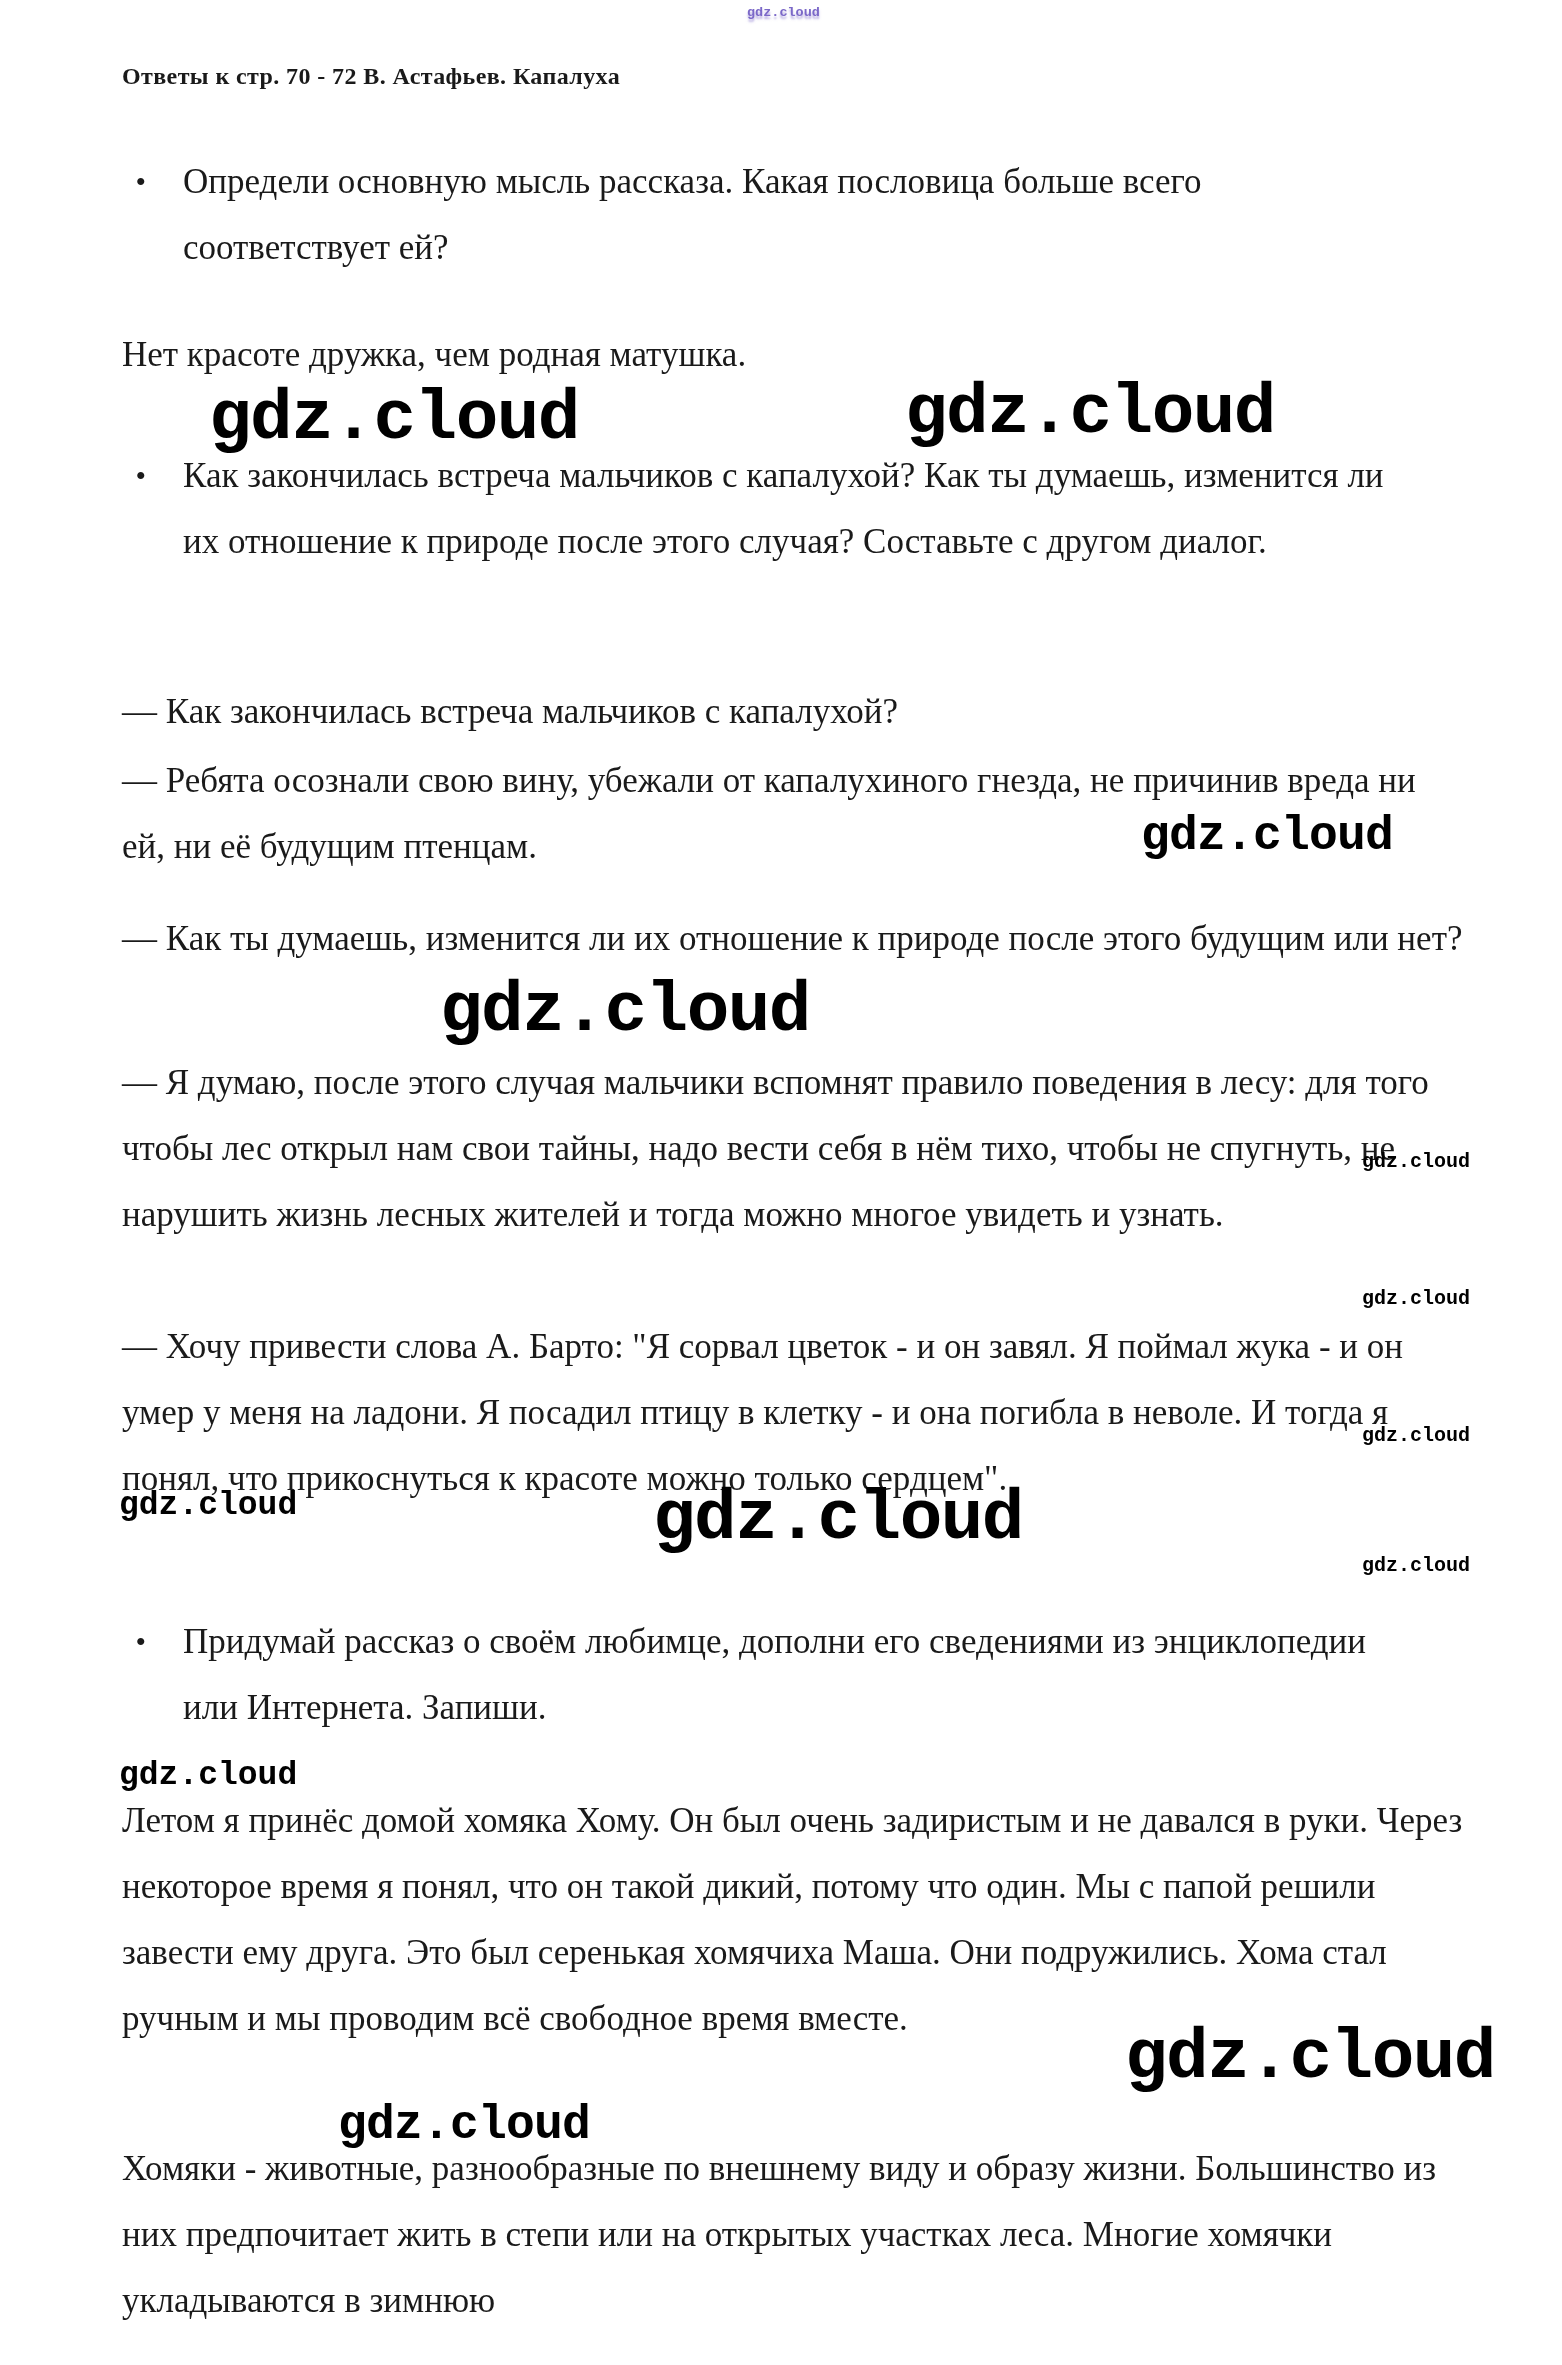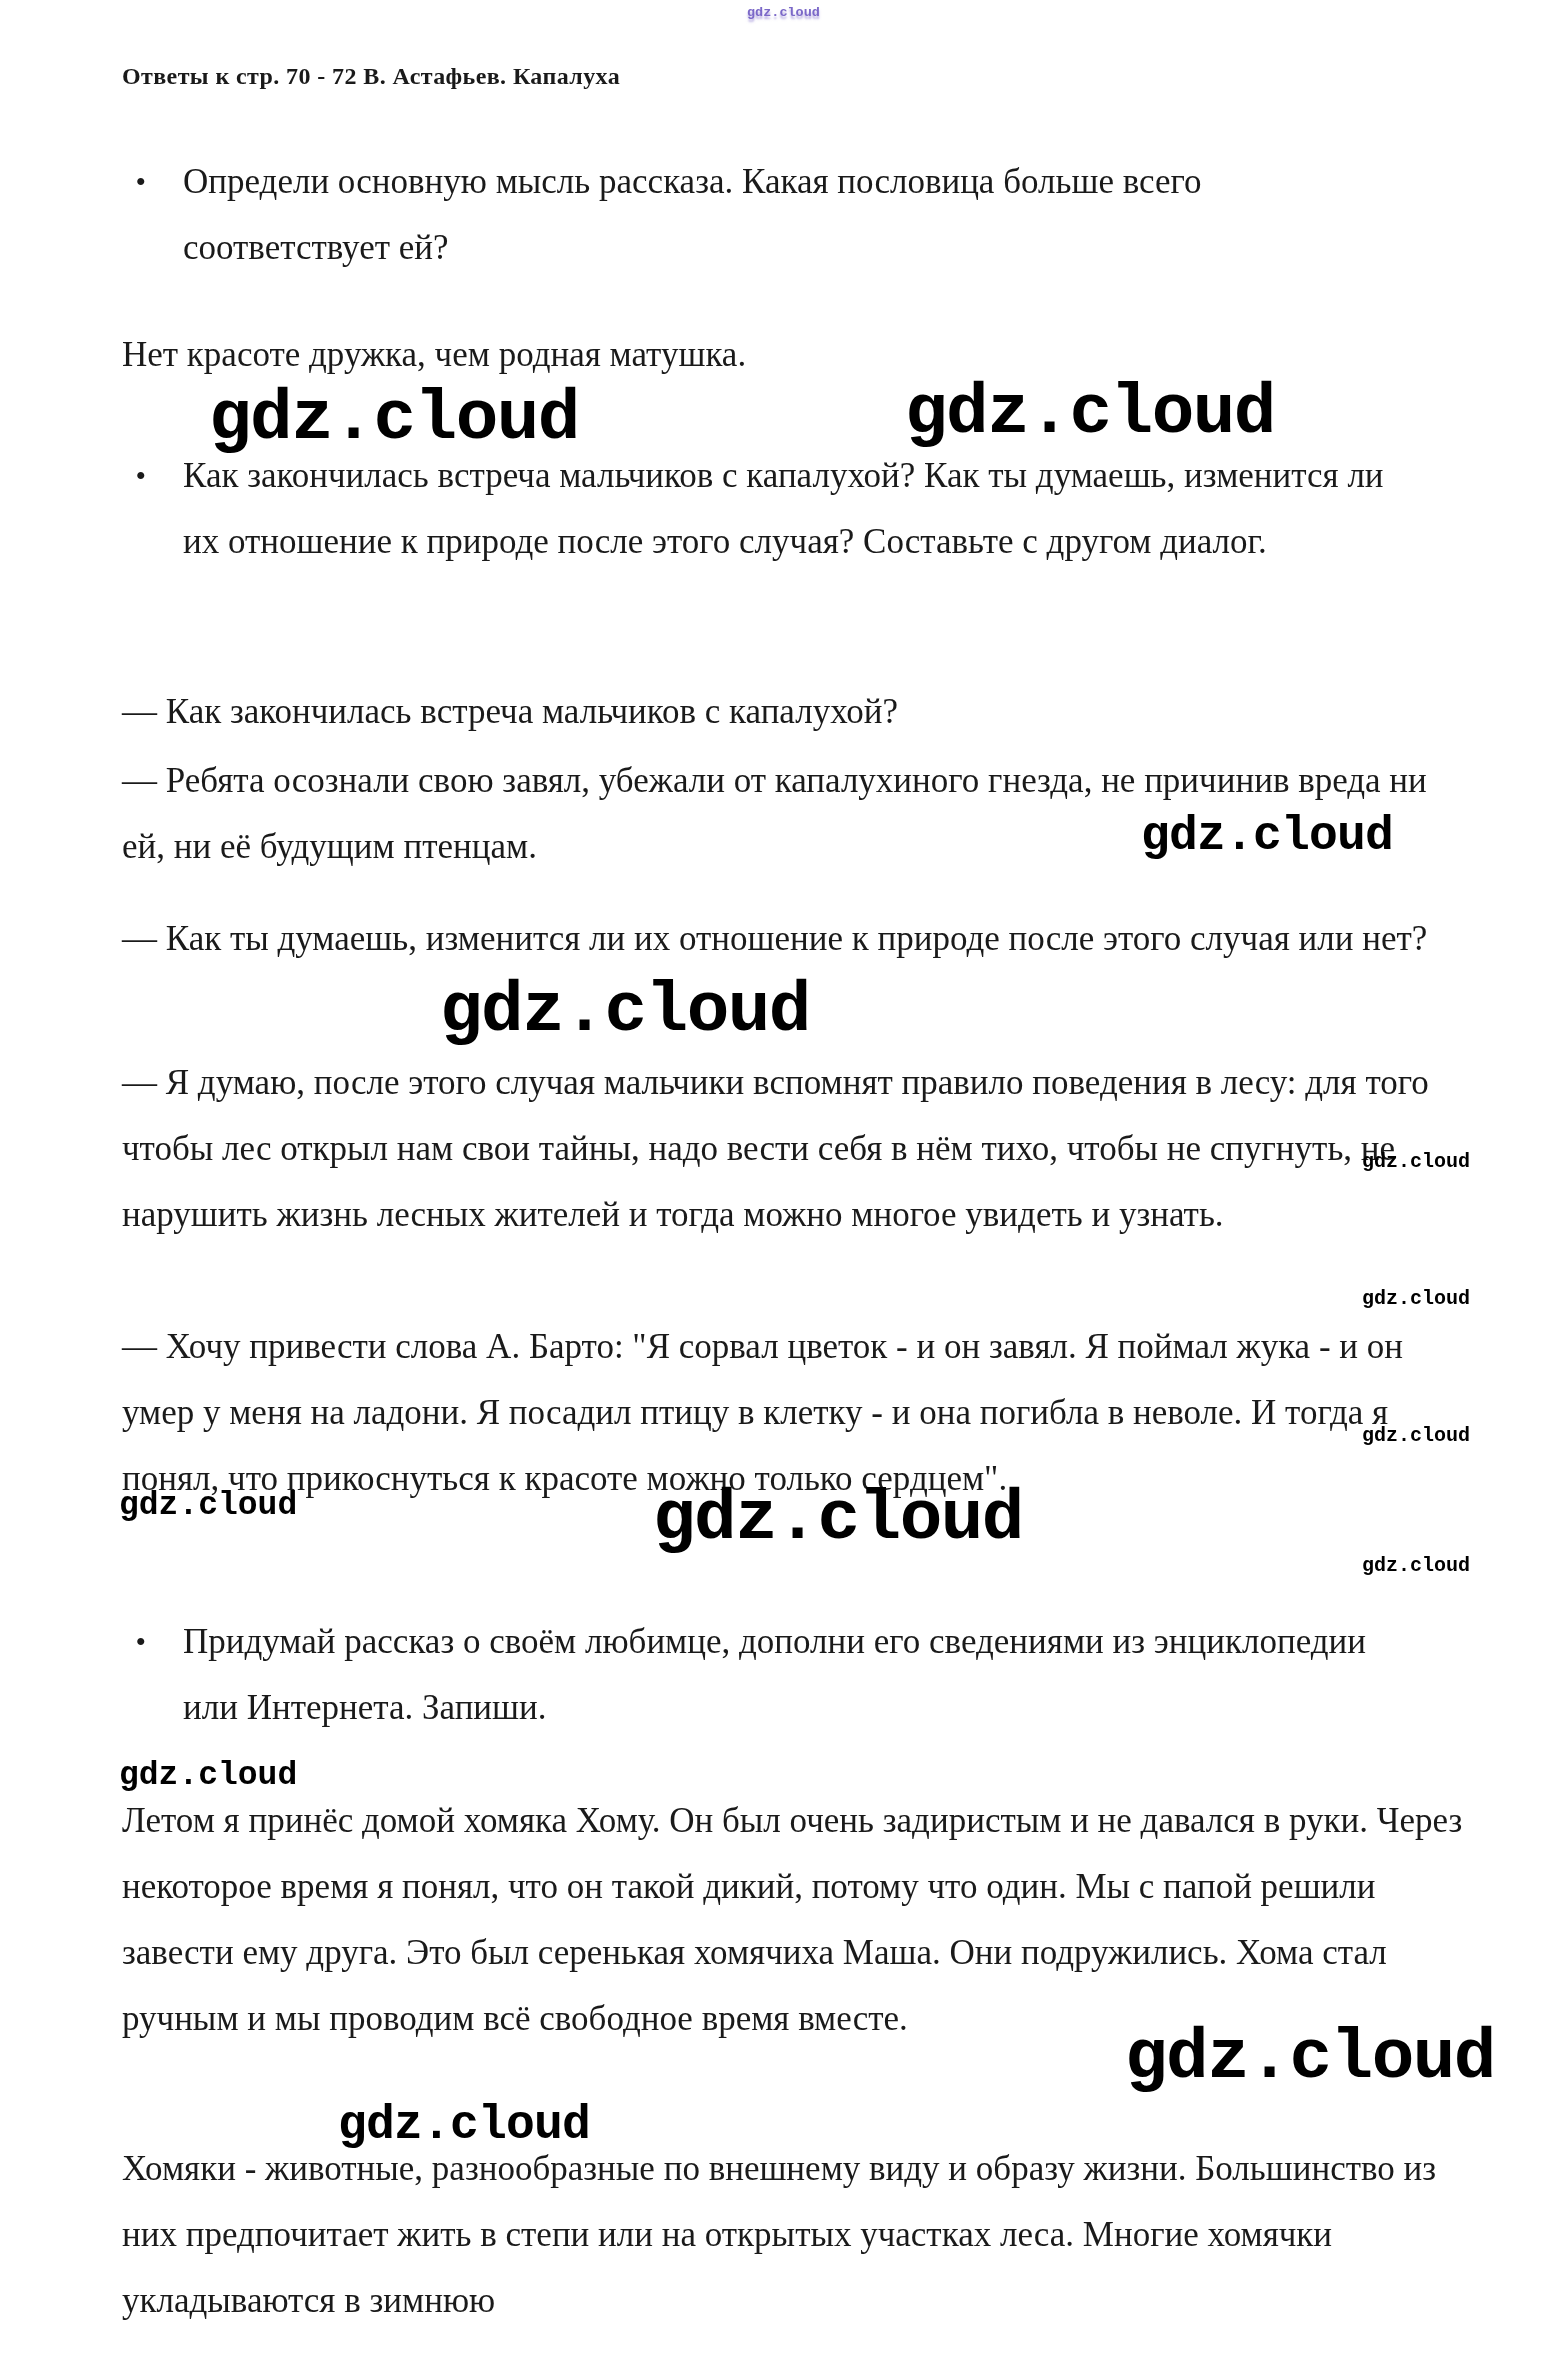--- a/index.html
+++ b/index.html
@@ -65,22 +65,22 @@
   </div>
 
   <p class="block" style="top:322px">Нет красоте дружка, чем родная матушка.</p>
 
   <div class="block bullet" style="top:443px">
     <span class="dot">•</span>
     <p class="btext">Как закончилась встреча мальчиков с капалухой? Как ты думаешь, изменится ли их отношение к природе после этого случая? Составьте с другом диалог.</p>
   </div>
 
   <p class="block" style="top:679px">— Как закончилась встреча мальчиков с капалухой?</p>
-  <p class="block" style="top:748px">— Ребята осознали свою завял, убежали от капалухиного гнезда, не причинив вреда ни ей, ни её будущим птенцам.</p>
-  <p class="block" style="top:906px">— Как ты думаешь, изменится ли их отношение к природе после этого случая или нет?</p>
+  <p class="block" style="top:748px">— Ребята осознали свою вину, убежали от капалухиного гнезда, не причинив вреда ни ей, ни её будущим птенцам.</p>
+  <p class="block" style="top:906px">— Как ты думаешь, изменится ли их отношение к природе после этого будущим или нет?</p>
   <p class="block" style="top:1314px">— Хочу привести слова А. Барто: "Я сорвал цветок - и он завял. Я поймал жука - и он умер у меня на ладони. Я посадил птицу в клетку - и она погибла в неволе. И тогда я понял, что прикоснуться к красоте можно только сердцем".</p>
   <p class="block" style="top:1050px">— Я думаю, после этого случая мальчики вспомнят правило поведения в лесу: для того чтобы лес открыл нам свои тайны, надо вести себя в нём тихо, чтобы не спугнуть, не нарушить жизнь лесных жителей и тогда можно многое увидеть и узнать.</p>
 
   <div class="block bullet" style="top:1609px">
     <span class="dot">•</span>
     <p class="btext">Придумай рассказ о своём любимце, дополни его сведениями из энциклопедии или Интернета. Запиши.</p>
   </div>
 
   <p class="block" style="top:2136px">Хомяки - животные, разнообразные по внешнему виду и образу жизни. Большинство из них предпочитает жить в степи или на открытых участках леса. Многие хомячки укладываются в зимнюю</p>
   <p class="block" style="top:1788px">Летом я принёс домой хомяка Хому. Он был очень задиристым и не давался в руки. Через некоторое время я понял, что он такой дикий, потому что один. Мы с папой решили завести ему друга. Это был серенькая хомячиха Маша. Они подружились. Хома стал ручным и мы проводим всё свободное время вместе.</p>

